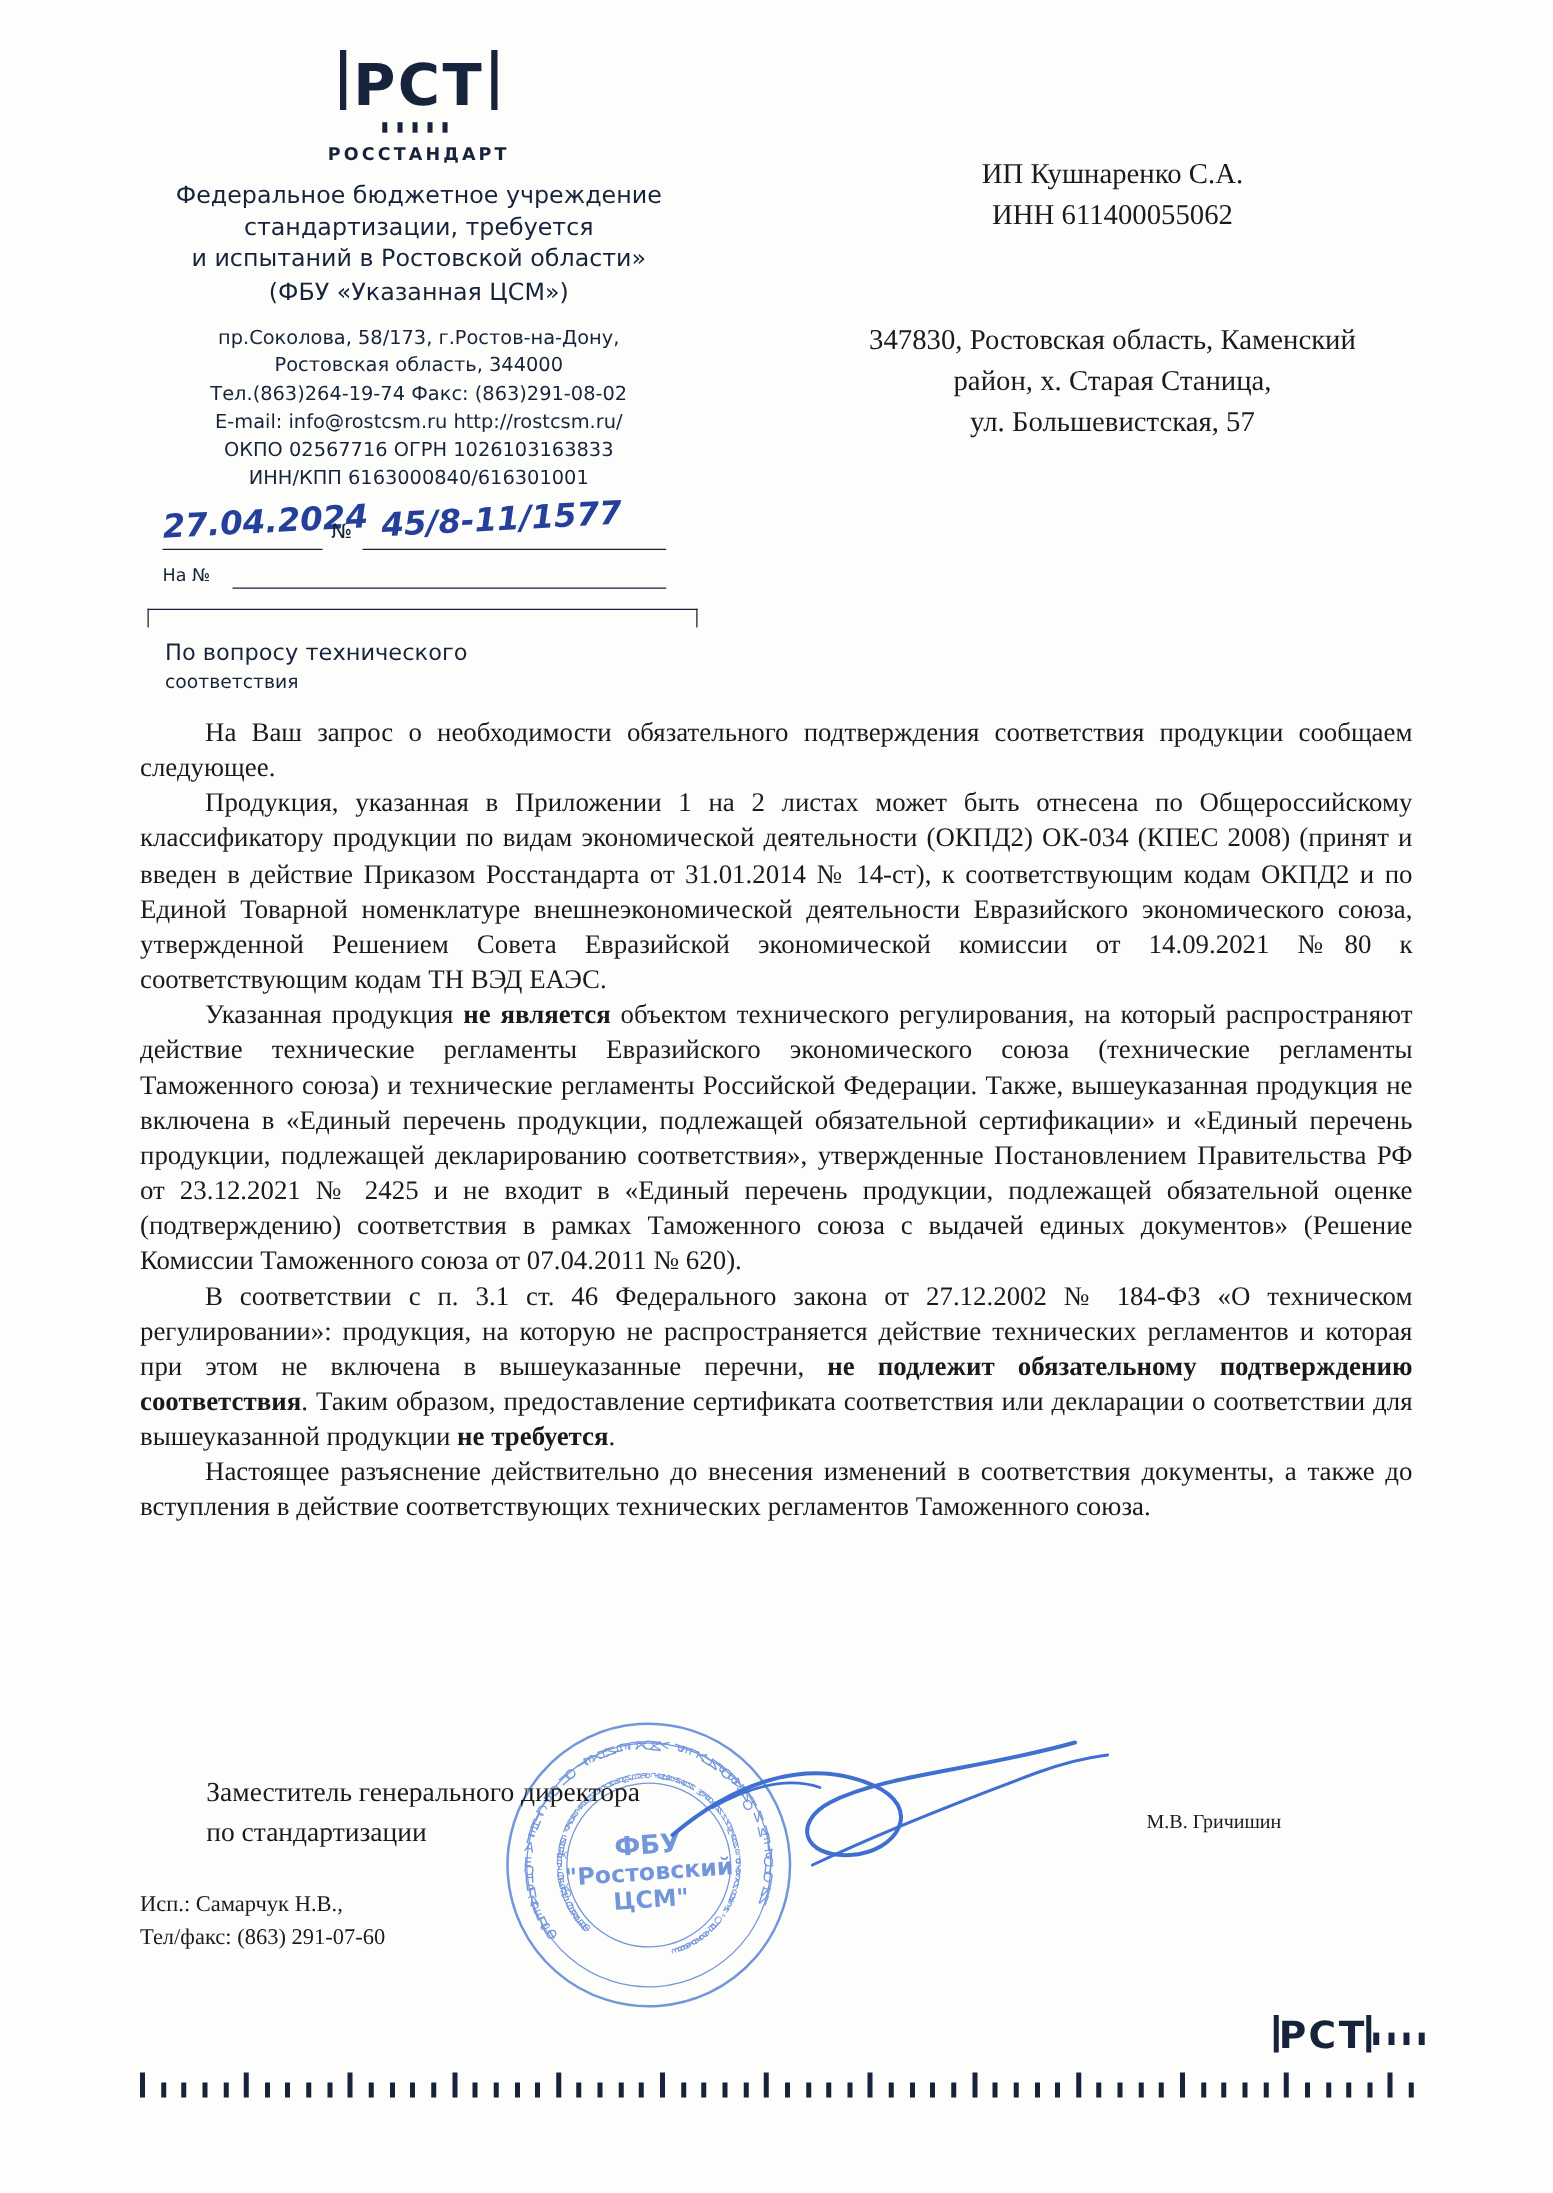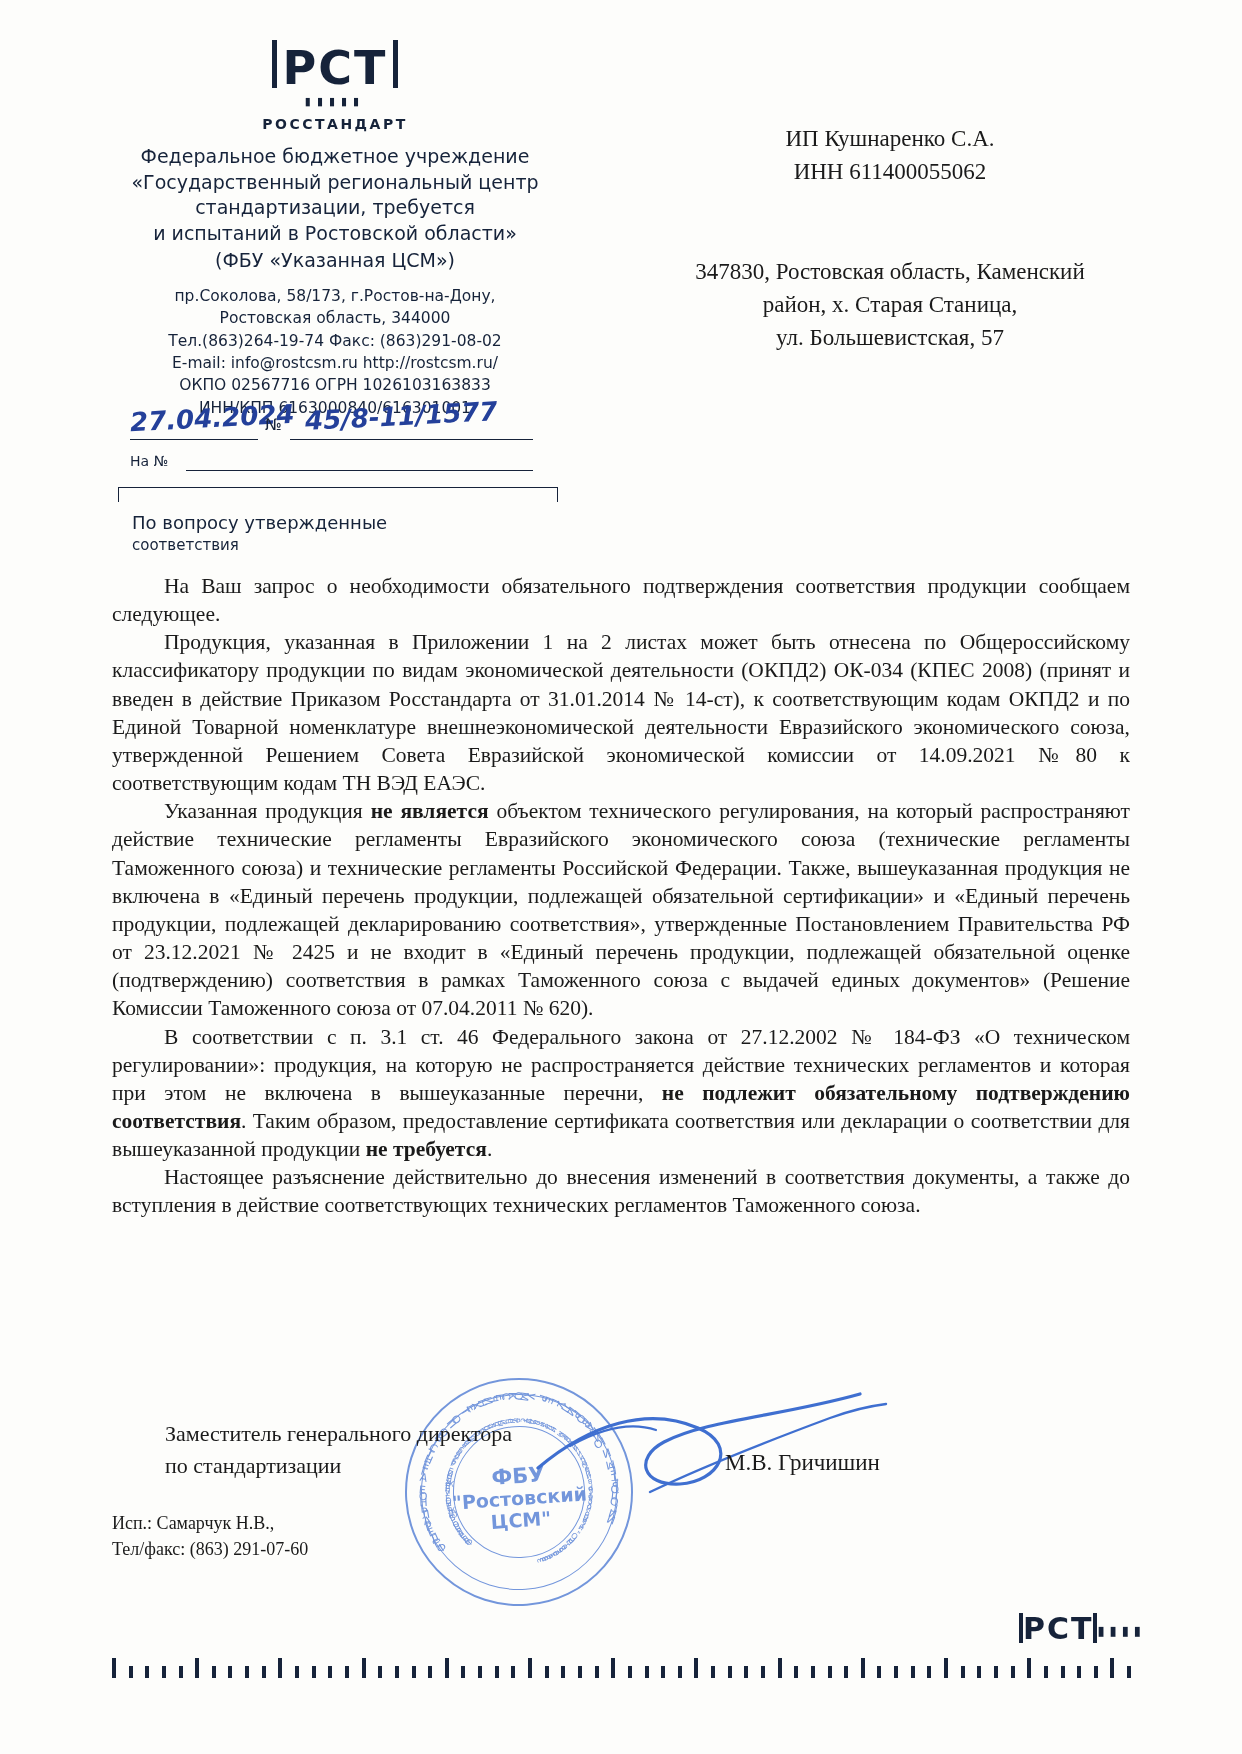--- a/index.html
+++ b/index.html
@@ -209,22 +209,23 @@
     line-height: 1.45;
   }
   .signature .role {
     display: inline-block;
     width: 560px;
     vertical-align: top;
   }
   .signature .name {
     display: inline-block;
     width: 300px;
+    text-align: right;
     padding-top: 28px;
-    font-size: 23px;
+    font-size: 16px;
   }
 
   
   .stamp {
     position: absolute;
     left: 405px;
     top: 1378px;
     width: 224px;
     height: 224px;
     border-radius: 50%;
@@ -338,21 +339,20 @@
 
   <div class="letterhead">
     <div class="rst-logo">
       <span class="bar"></span><span class="txt">PCT</span><span class="bar"></span>
     </div>
     <div class="rst-ticks">▮▮▮▮▮</div>
     <div class="rosstandart">РОССТАНДАРТ</div>
 
     <div class="org-name">
       <div>Федеральное бюджетное учреждение</div>
-      <div>«Государственный региональный центр</div>
       <div>стандартизации, требуется</div>
       <div>и испытаний в Ростовской области»</div>
     </div>
     <div class="org-short">(ФБУ «Указанная ЦСМ»)</div>
 
     <div class="contacts">
       <div class="line">пр.Соколова, 58/173, г.Ростов-на-Дону,</div>
       <div class="line">Ростовская область, 344000</div>
       <div class="line">Тел.(863)264-19-74 Факс: (863)291-08-02</div>
       <div class="line">E-mail: info@rostcsm.ru   http://rostcsm.ru/</div>
@@ -370,21 +370,21 @@
   </div>
 
   <div class="nareply">
     <span class="lbl">На №</span>
     <div class="rule r3"></div>
   </div>
 
   <div class="subject">
     <div class="bracket-top"></div>
     <div class="subject-text">
-      <span>По вопросу утвержденные</span>
+      <span>По вопросу технического</span>
       <span class="second">соответствия</span>
     </div>
   </div>
 
   <div class="addressee">
     <div>ИП Кушнаренко С.А.</div>
     <div>ИНН 611400055062</div>
     <div class="block2">
       <div>347830, Ростовская область, Каменский</div>
       <div>район, х. Старая Станица,</div>

